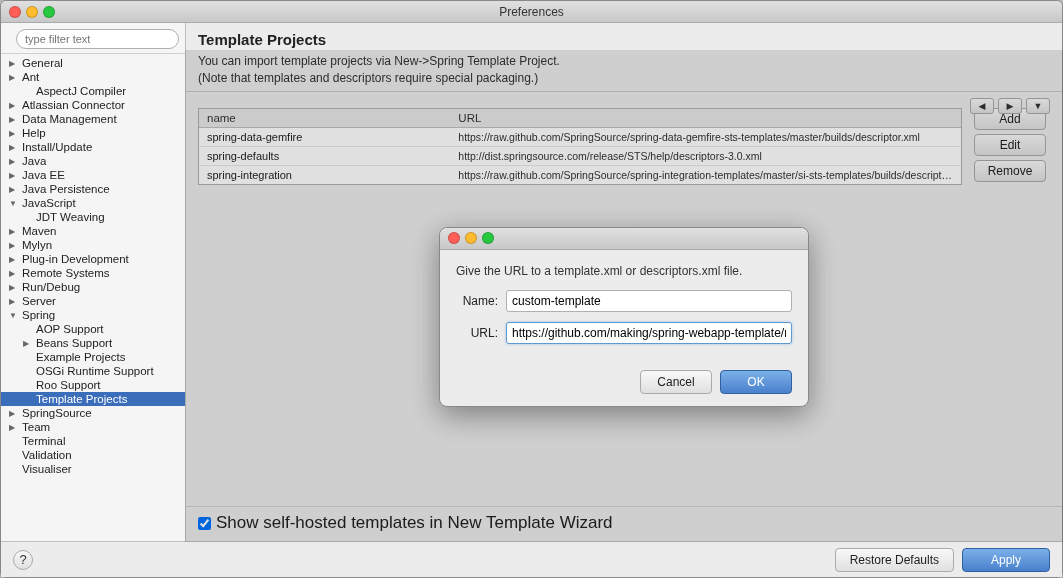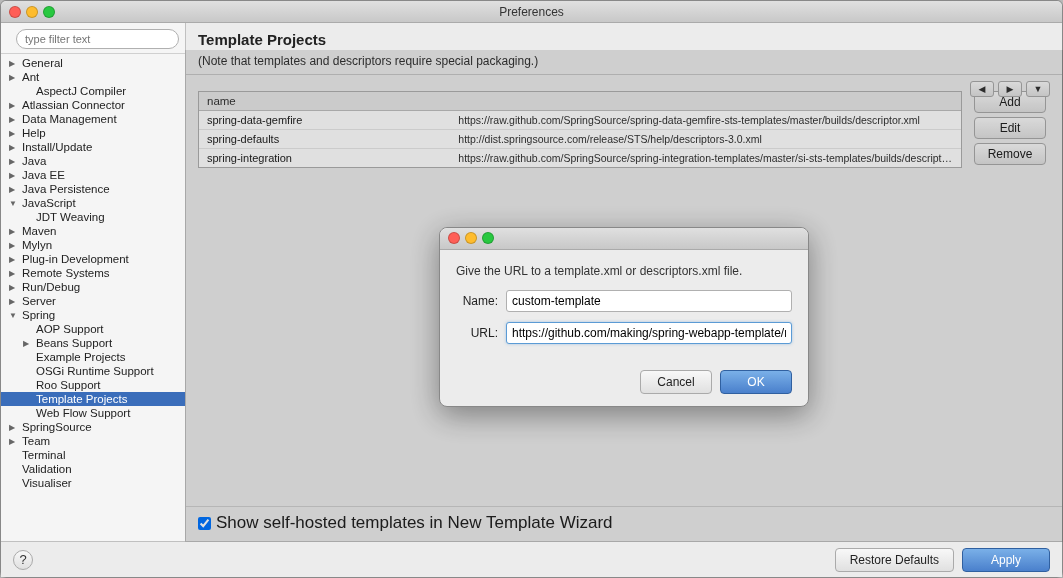--- a/index.html
+++ b/index.html
@@ -534,24 +534,20 @@
             <span>OSGi Runtime Support</span>
           </div>
           <div class="tree-item" style="padding-left: 22px;">
             <span class="arrow" style="font-size: 8px; margin-right: 3px;"></span>
             <span>Roo Support</span>
           </div>
           <div class="tree-item selected" style="padding-left: 22px;">
             <span class="arrow" style="font-size: 8px; margin-right: 3px;"></span>
             <span>Template Projects</span>
           </div>
-          <div class="tree-item" style="padding-left: 22px;">
-            <span class="arrow" style="font-size: 8px; margin-right: 3px;"></span>
-            <span>Web Flow Support</span>
-          </div>
           <div class="tree-item" style="padding-left: 8px;">
             <span class="arrow" style="font-size: 8px; margin-right: 3px;">▶</span>
             <span>SpringSource</span>
           </div>
           <div class="tree-item" style="padding-left: 8px;">
             <span class="arrow" style="font-size: 8px; margin-right: 3px;">▶</span>
             <span>Team</span>
           </div>
           <div class="tree-item" style="padding-left: 8px;">
             <span class="arrow" style="font-size: 8px; margin-right: 3px;"></span>
@@ -564,35 +560,37 @@
           <div class="tree-item" style="padding-left: 8px;">
             <span class="arrow" style="font-size: 8px; margin-right: 3px;"></span>
             <span>Visualiser</span>
           </div>
         </div>
     </div>
 
     <div class="right-panel">
       <div class="panel-header">
         <div class="panel-title">Template Projects</div>
+        <div class="panel-desc">You can import template projects via New-&gt;Spring Template Project.</div>
         <div class="panel-note">(Note that templates and descriptors require special packaging.)</div>
       </div>
 
       <div class="panel-body">
 
         <div class="nav-arrows">
           <div class="nav-arrow-btn">◀</div>
           <div class="nav-arrow-btn">▶</div>
           <div class="nav-arrow-btn">▼</div>
         </div>
 
         <div class="panel-table-row">
           <div class="table-container">
             <div class="table-header">
               <span class="col-header">name</span>
+              <span class="col-header">URL</span>
             </div>
             <div id="table-rows-container">
             <div class="table-row">
                   <div class="cell">spring-data-gemfire</div>
                   <div class="cell" style="font-size: 10.5px; color: rgb(51, 51, 51);">https://raw.github.com/SpringSource/spring-data-gemfire-sts-templates/master/builds/descriptor.xml</div>
                 </div>
                 <div class="table-row">
                   <div class="cell">spring-defaults</div>
                   <div class="cell" style="font-size: 10.5px; color: rgb(51, 51, 51);">http://dist.springsource.com/release/STS/help/descriptors-3.0.xml</div>
                 </div>

